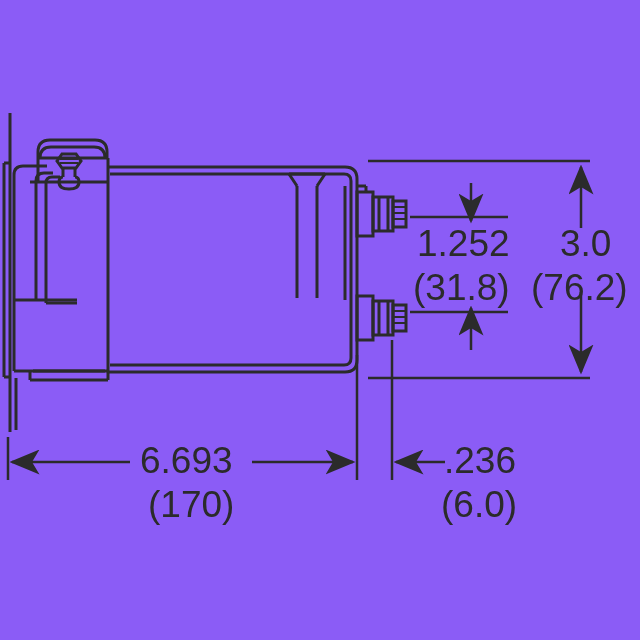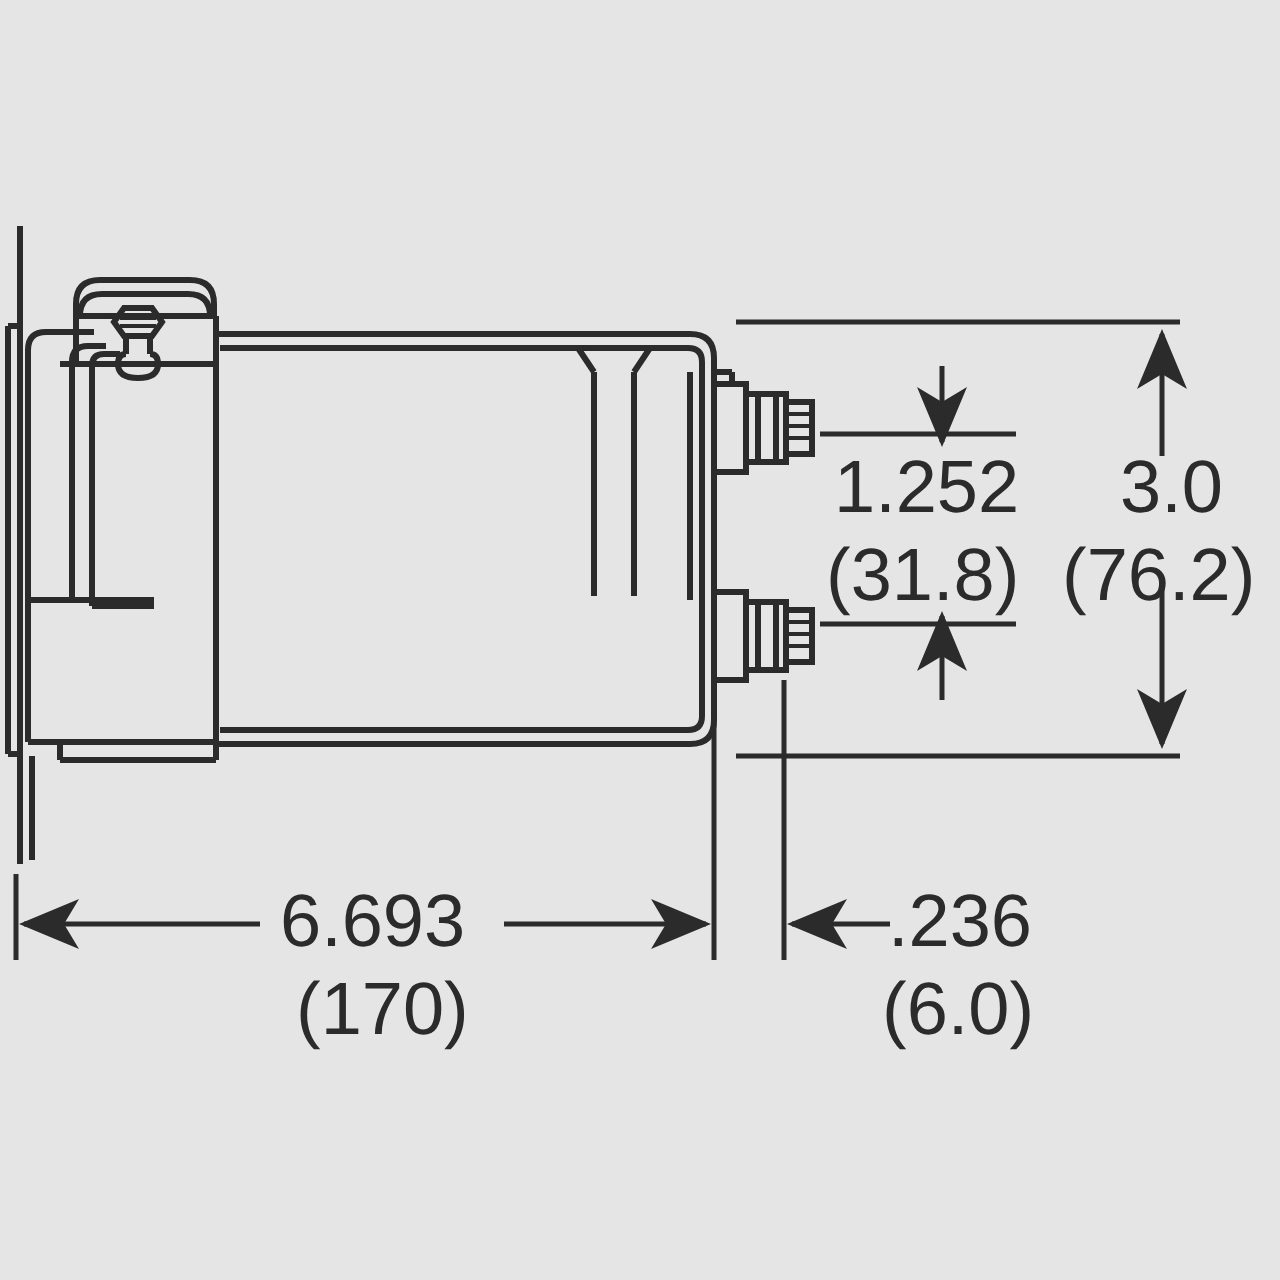--- a/index.html
+++ b/index.html
@@ -4,21 +4,21 @@
 <style>
   html, body {
     margin: 0;
     padding: 0;
     background: #ffffff;
   }
   #drawing-root {
     position: relative;
     width: 640px;
     height: 640px;
-    background: #e5e5e5;
+    background: #8b5cf6;
     font-family: "Liberation Sans", sans-serif;
     overflow: hidden;
   }
   #drawing-svg {
     display: block;
     width: 640px;
     height: 640px;
   }
   .dim-text {
     font-family: "Liberation Sans", sans-serif;

